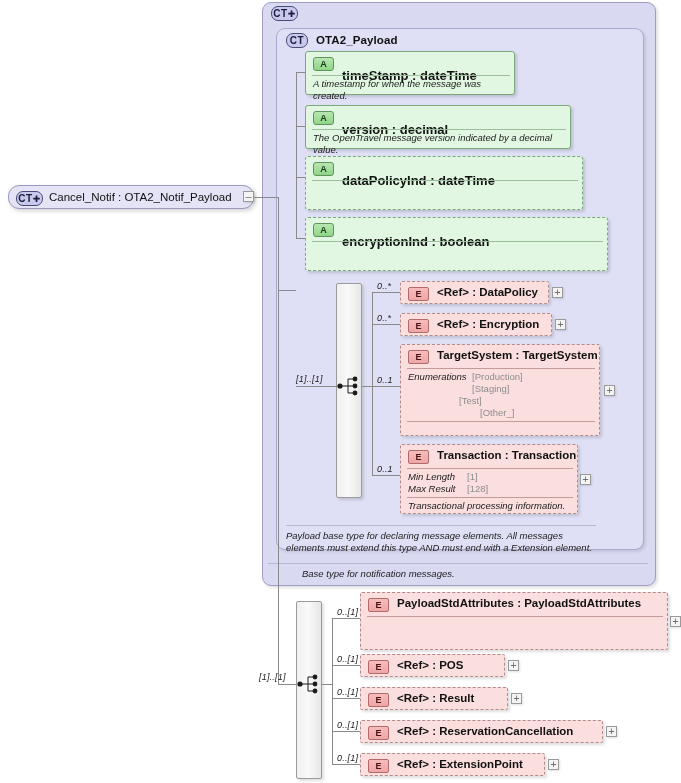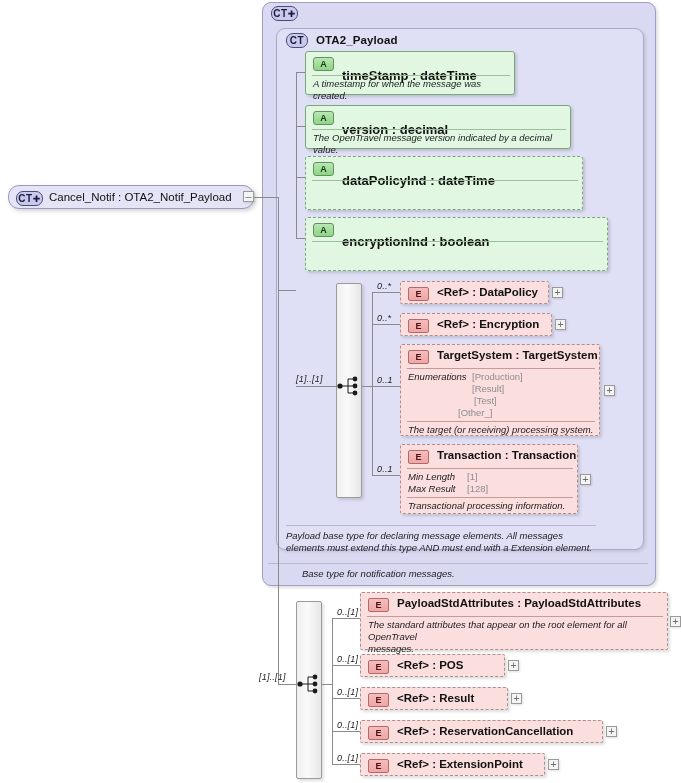--- a/index.html
+++ b/index.html
@@ -281,25 +281,24 @@
   <div class="toggle" style="left:555px;top:319px;">+</div>
 
   <div class="hline" style="left:372px;top:386px;width:28px;"></div>
   <div class="card" style="left:377px;top:375px;">0..1</div>
   <div class="el-box" style="left:400px;top:344px;width:200px;height:92px;">
     <div class="el-badge">E</div>
     <div class="el-name">TargetSystem : TargetSystem</div>
     <div class="el-sep" style="left:6px;top:23px;width:188px;"></div>
     <div class="facet-key" style="left:7px;top:26px;">Enumerations</div>
     <div class="facet-val" style="left:71px;top:26px;">[Production]</div>
-    <div class="facet-val" style="left:71px;top:38px;">[Result]</div>
-    <div class="facet-val" style="left:73px;top:50px;">[Test]</div>
-    <div class="facet-val" style="left:57px;top:62px;">[Other_]</div>
+    <div class="facet-val" style="left:71px;top:38px;">[Staging]</div>
+    <div class="facet-val" style="left:58px;top:50px;">[Test]</div>
+    <div class="facet-val" style="left:79px;top:62px;">[Other_]</div>
     <div class="el-sep" style="left:6px;top:76px;width:188px;"></div>
-    <div class="el-doc" style="left:7px;top:79px;width:190px;">The target (or receiving) processing system.</div>
   </div>
   <div class="toggle" style="left:604px;top:385px;">+</div>
 
   <div class="hline" style="left:372px;top:475px;width:28px;"></div>
   <div class="card" style="left:377px;top:464px;">0..1</div>
   <div class="el-box" style="left:400px;top:444px;width:178px;height:70px;">
     <div class="el-badge">E</div>
     <div class="el-name">Transaction : Transaction</div>
     <div class="el-sep" style="left:6px;top:23px;width:166px;"></div>
     <div class="facet-key" style="left:7px;top:26px;">Min Length</div>
@@ -327,22 +326,20 @@
 
   <div class="vline" style="left:332px;top:618px;height:147px;"></div>
   <div class="hline" style="left:322px;top:684px;width:10px;"></div>
 
   <div class="hline" style="left:332px;top:618px;width:28px;"></div>
   <div class="card" style="left:337px;top:607px;">0..[1]</div>
   <div class="el-box" style="left:360px;top:592px;width:308px;height:58px;">
     <div class="el-badge">E</div>
     <div class="el-name">PayloadStdAttributes : PayloadStdAttributes</div>
     <div class="el-sep" style="left:6px;top:23px;width:296px;"></div>
-    <div class="el-doc" style="left:7px;top:26px;width:300px;">The standard attributes that appear on the root element for all OpenTravel
-messages.</div>
   </div>
   <div class="toggle" style="left:670px;top:616px;">+</div>
 
   <div class="hline" style="left:332px;top:665px;width:28px;"></div>
   <div class="card" style="left:337px;top:654px;">0..[1]</div>
   <div class="el-box" style="left:360px;top:654px;width:145px;height:23px;">
     <div class="el-badge">E</div>
     <div class="el-name">&lt;Ref&gt;      : POS</div>
   </div>
   <div class="toggle" style="left:508px;top:660px;">+</div>

